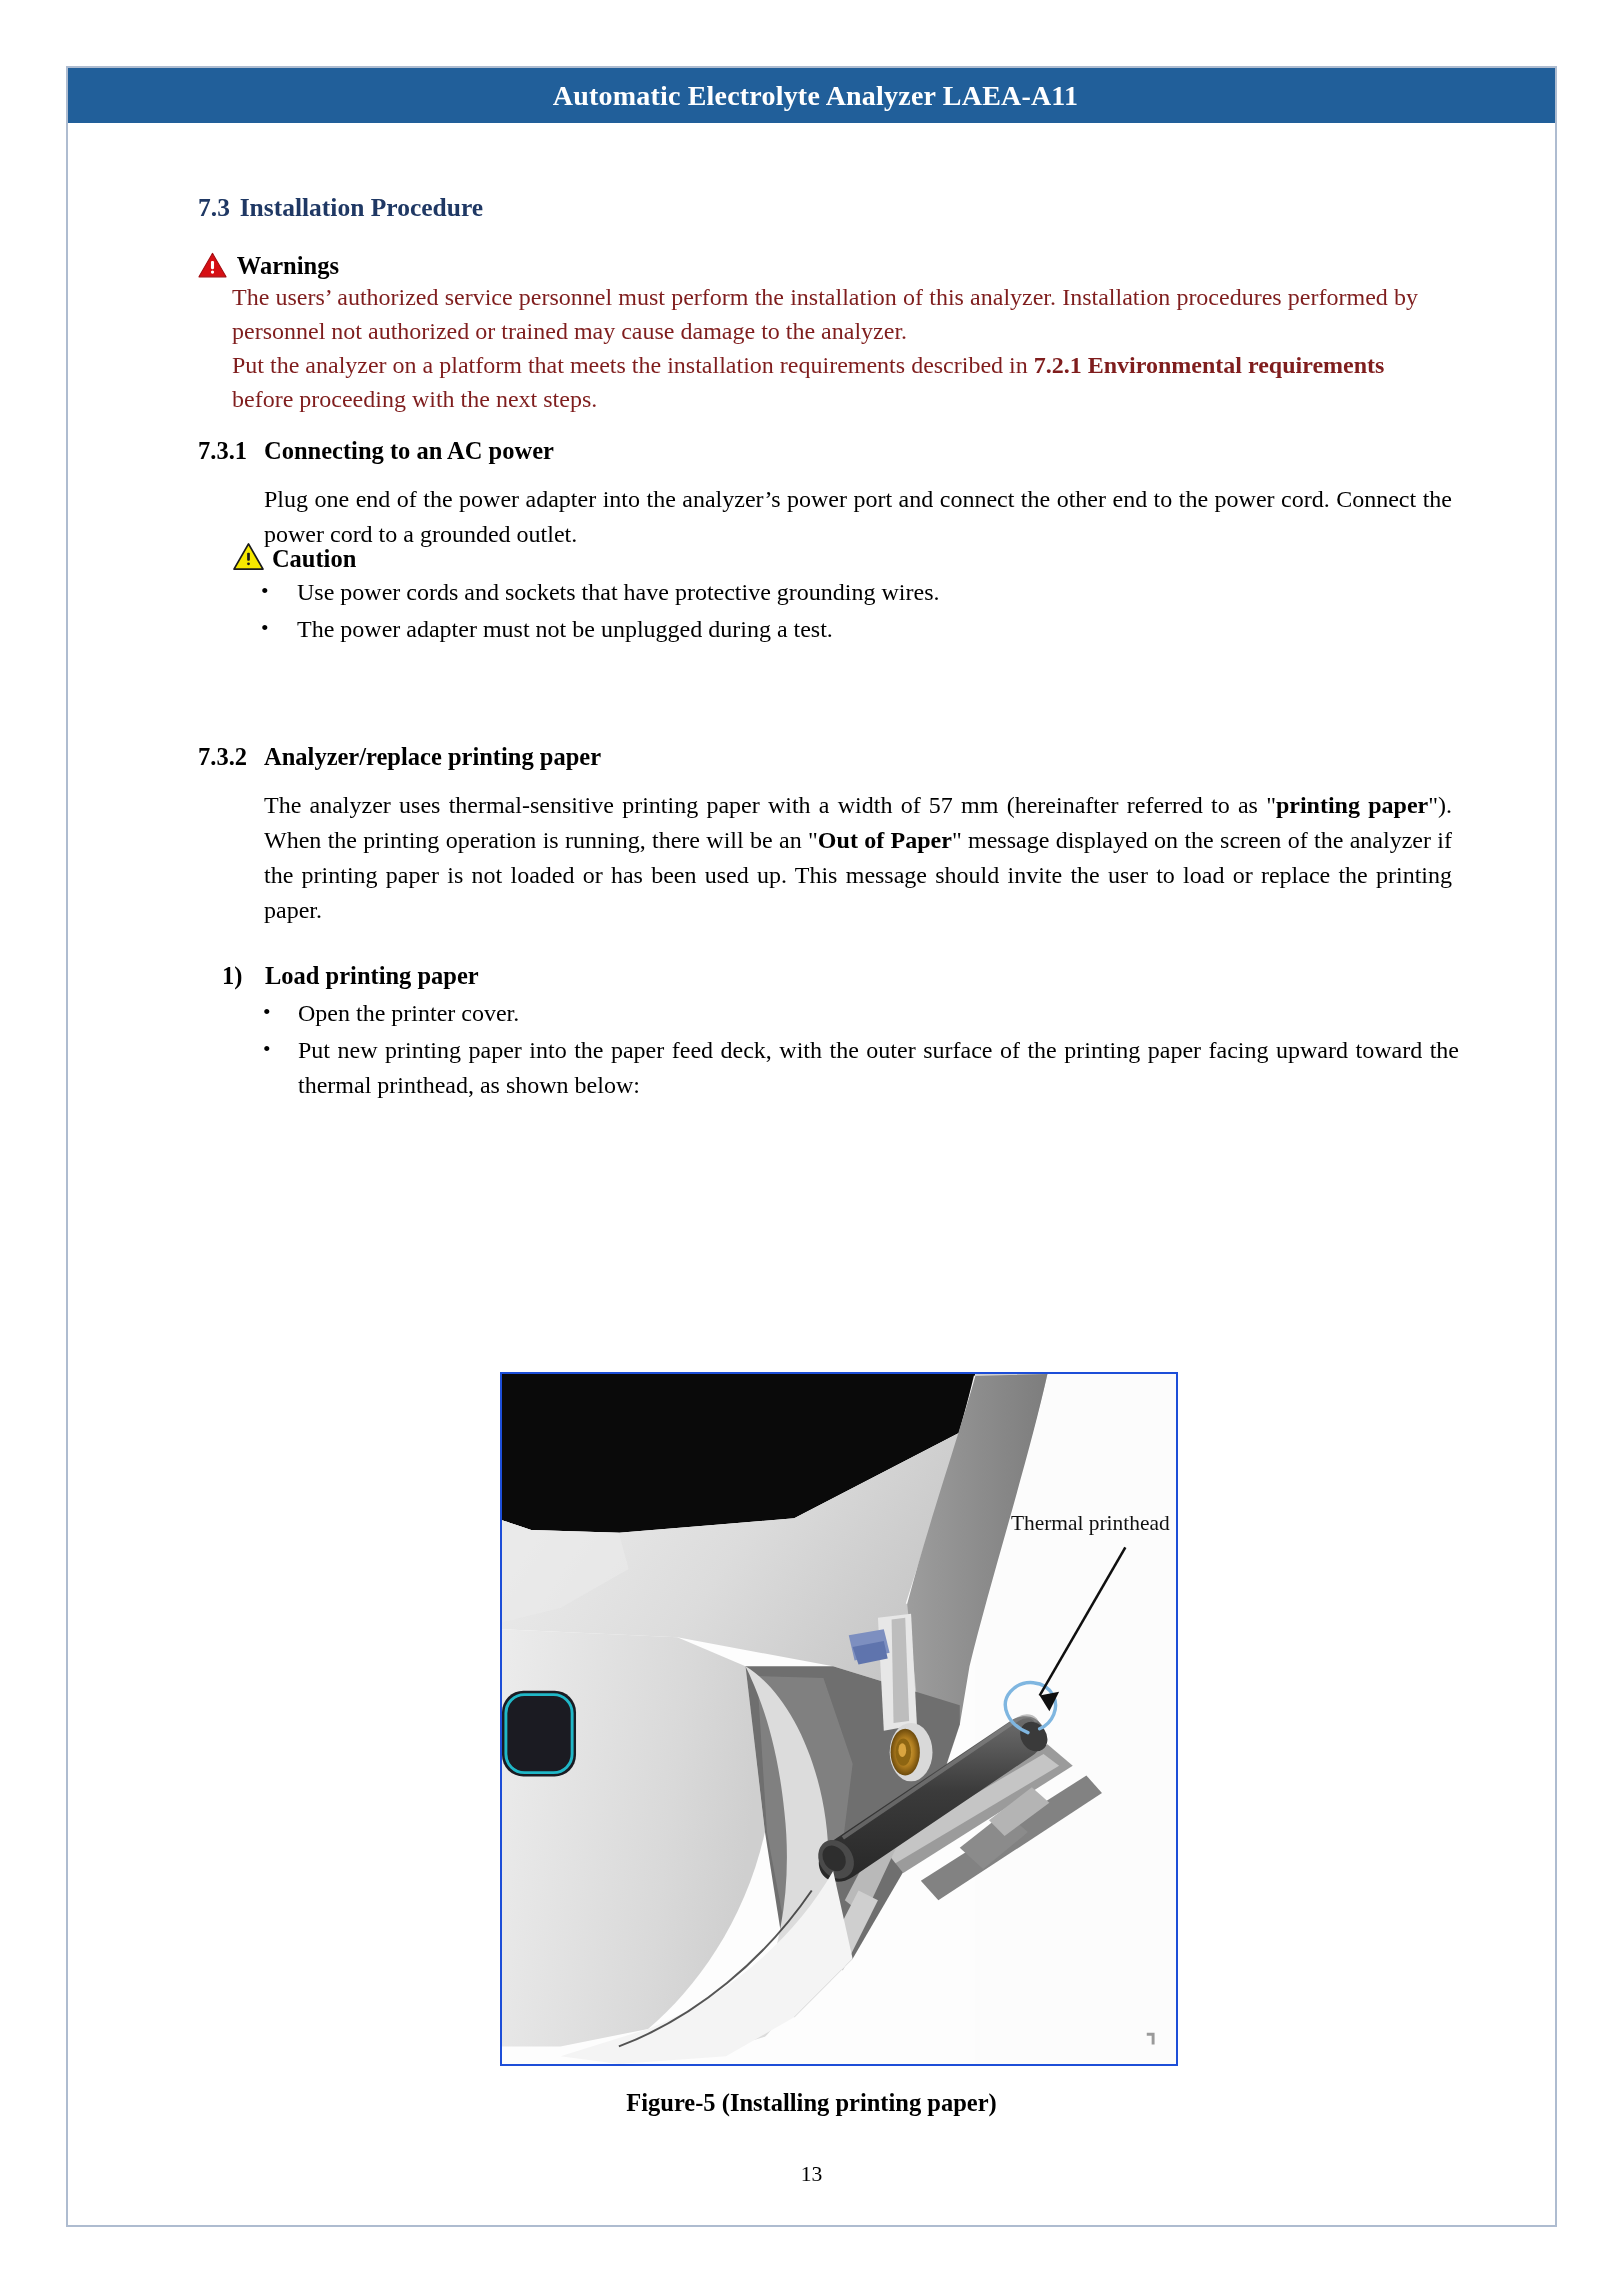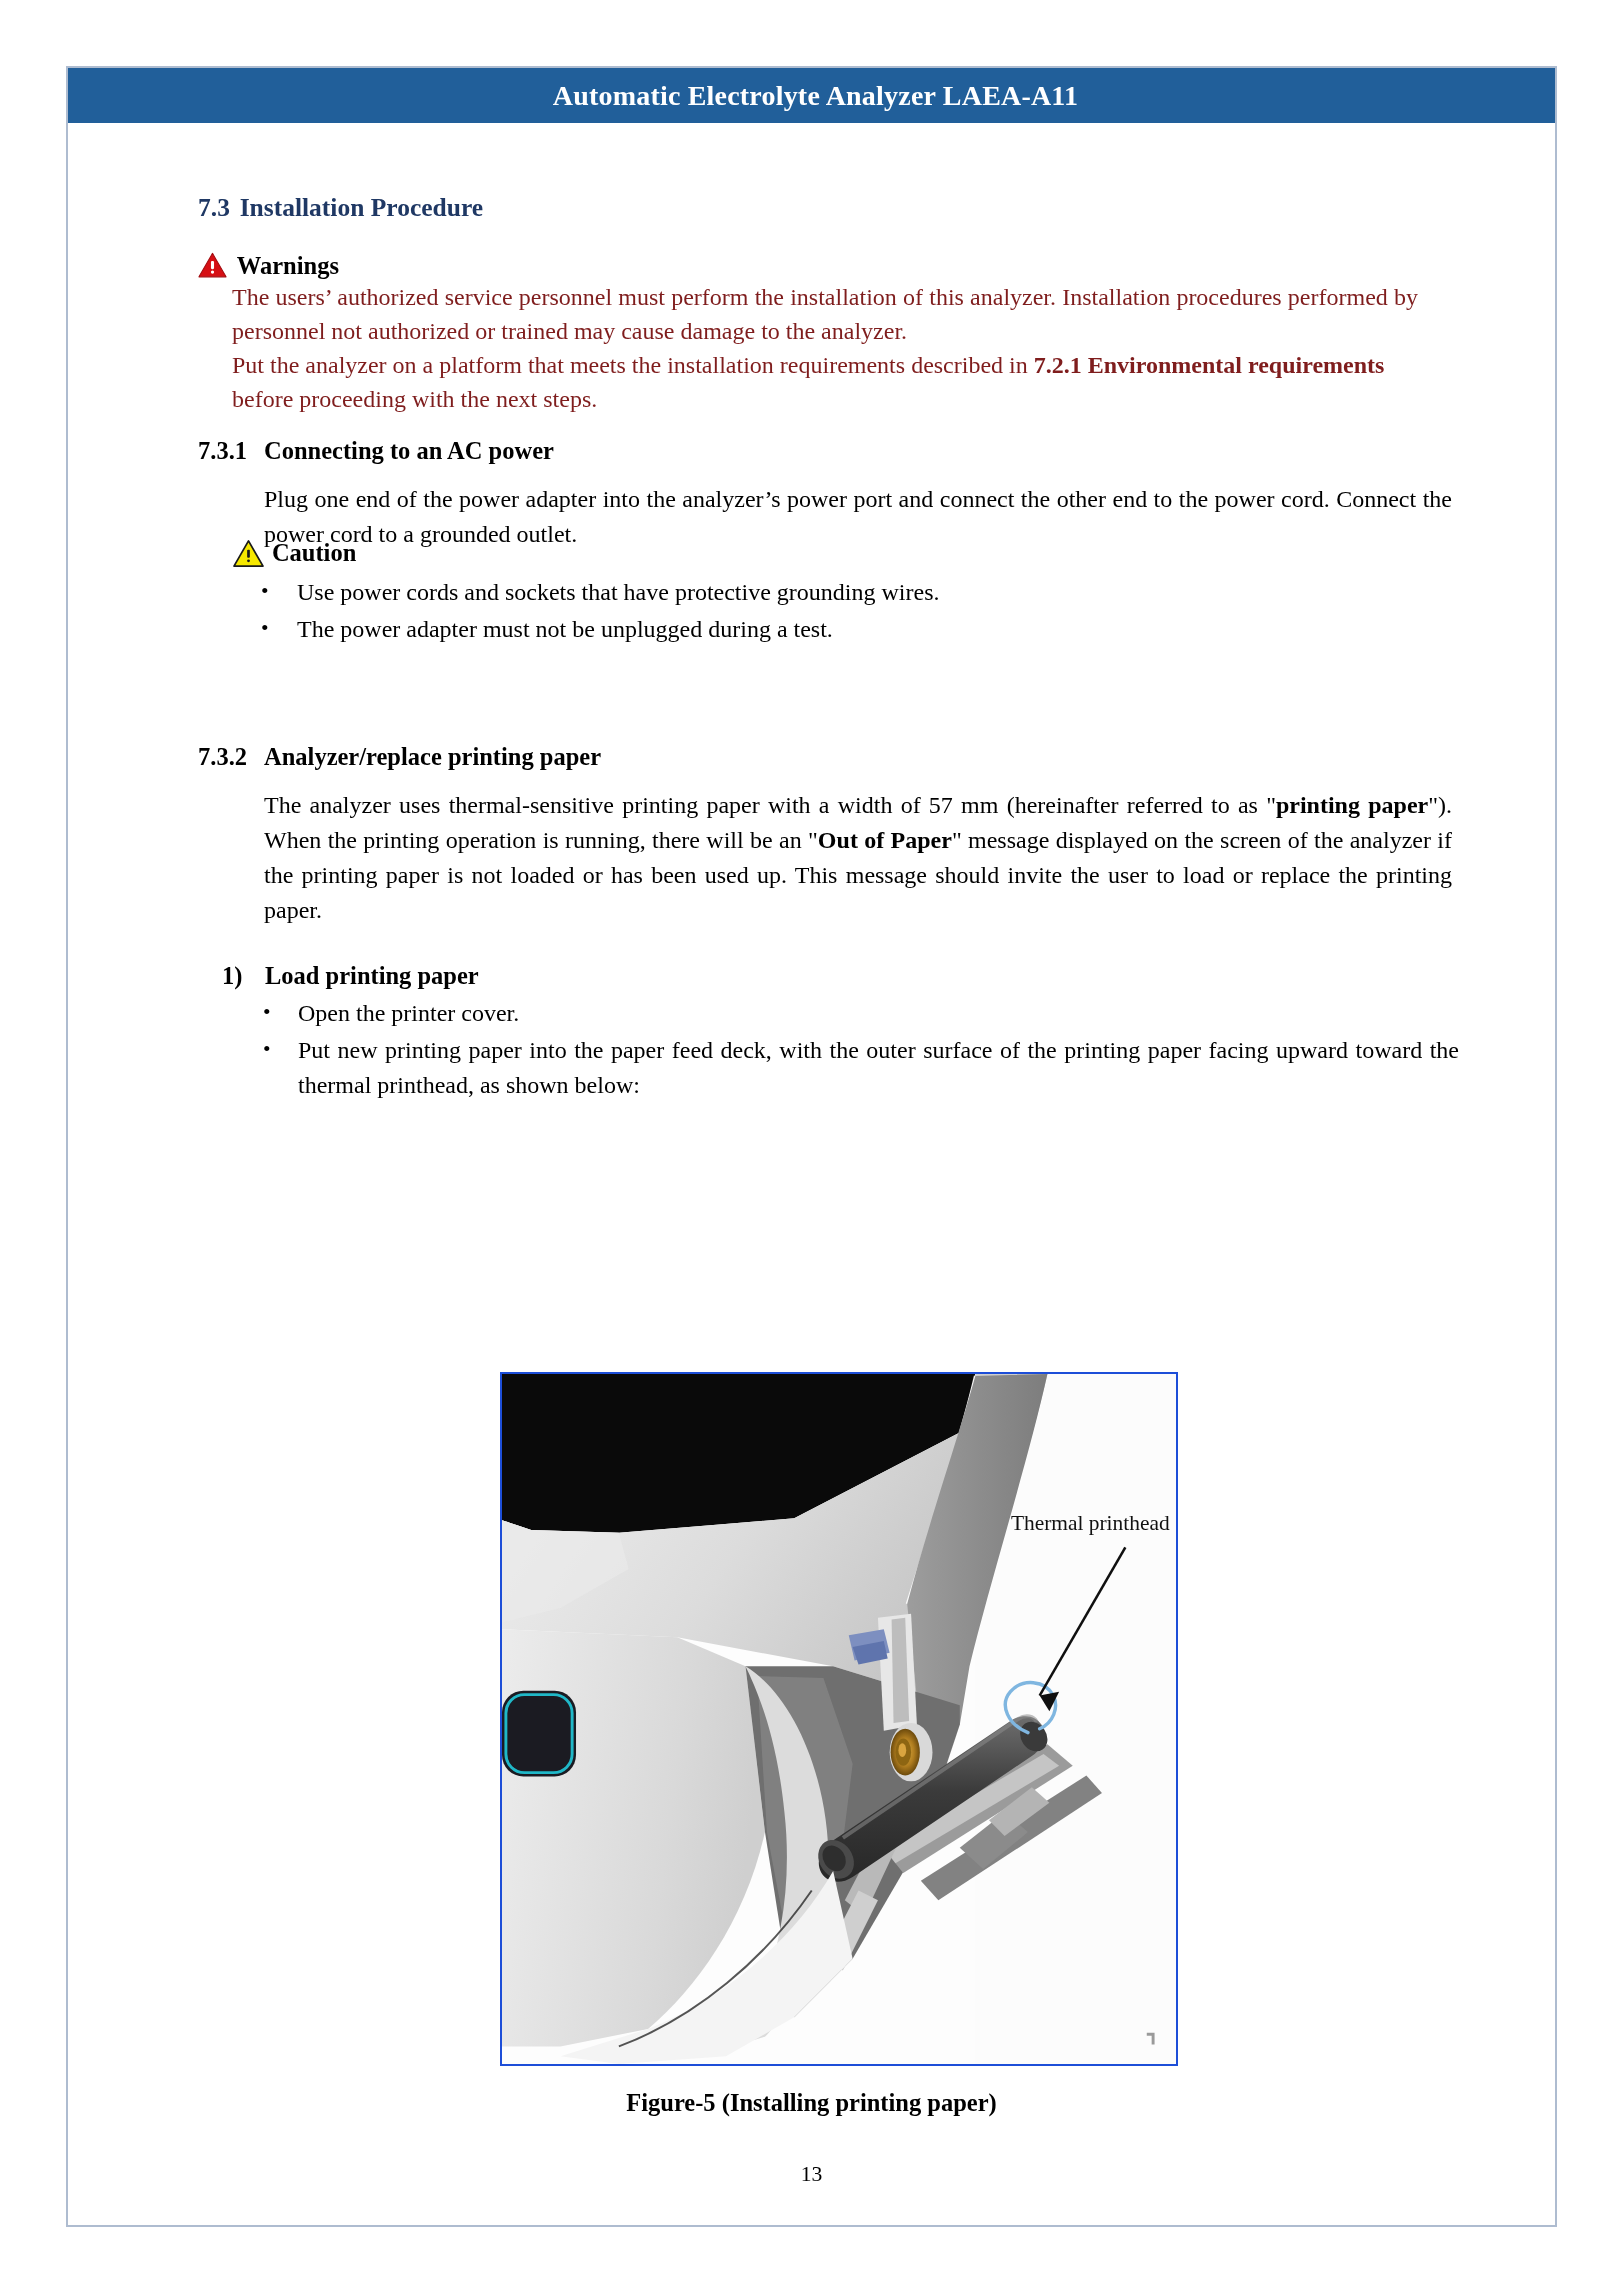--- a/index.html
+++ b/index.html
@@ -127,21 +127,21 @@
   }
 
   
   .caution-block {
     position: absolute;
     left: 164px;
     width: 1225px;
   }
   .caution-head {
     display: flex;
-    align-items: center;
+    align-items: flex-end;
     height: 35px;
   }
   .caution-head .label {
     font-size: 24.5px;
     font-weight: bold;
     margin-left: 6.9px;
     line-height: 1;
   }
 
   ul.bullets {

